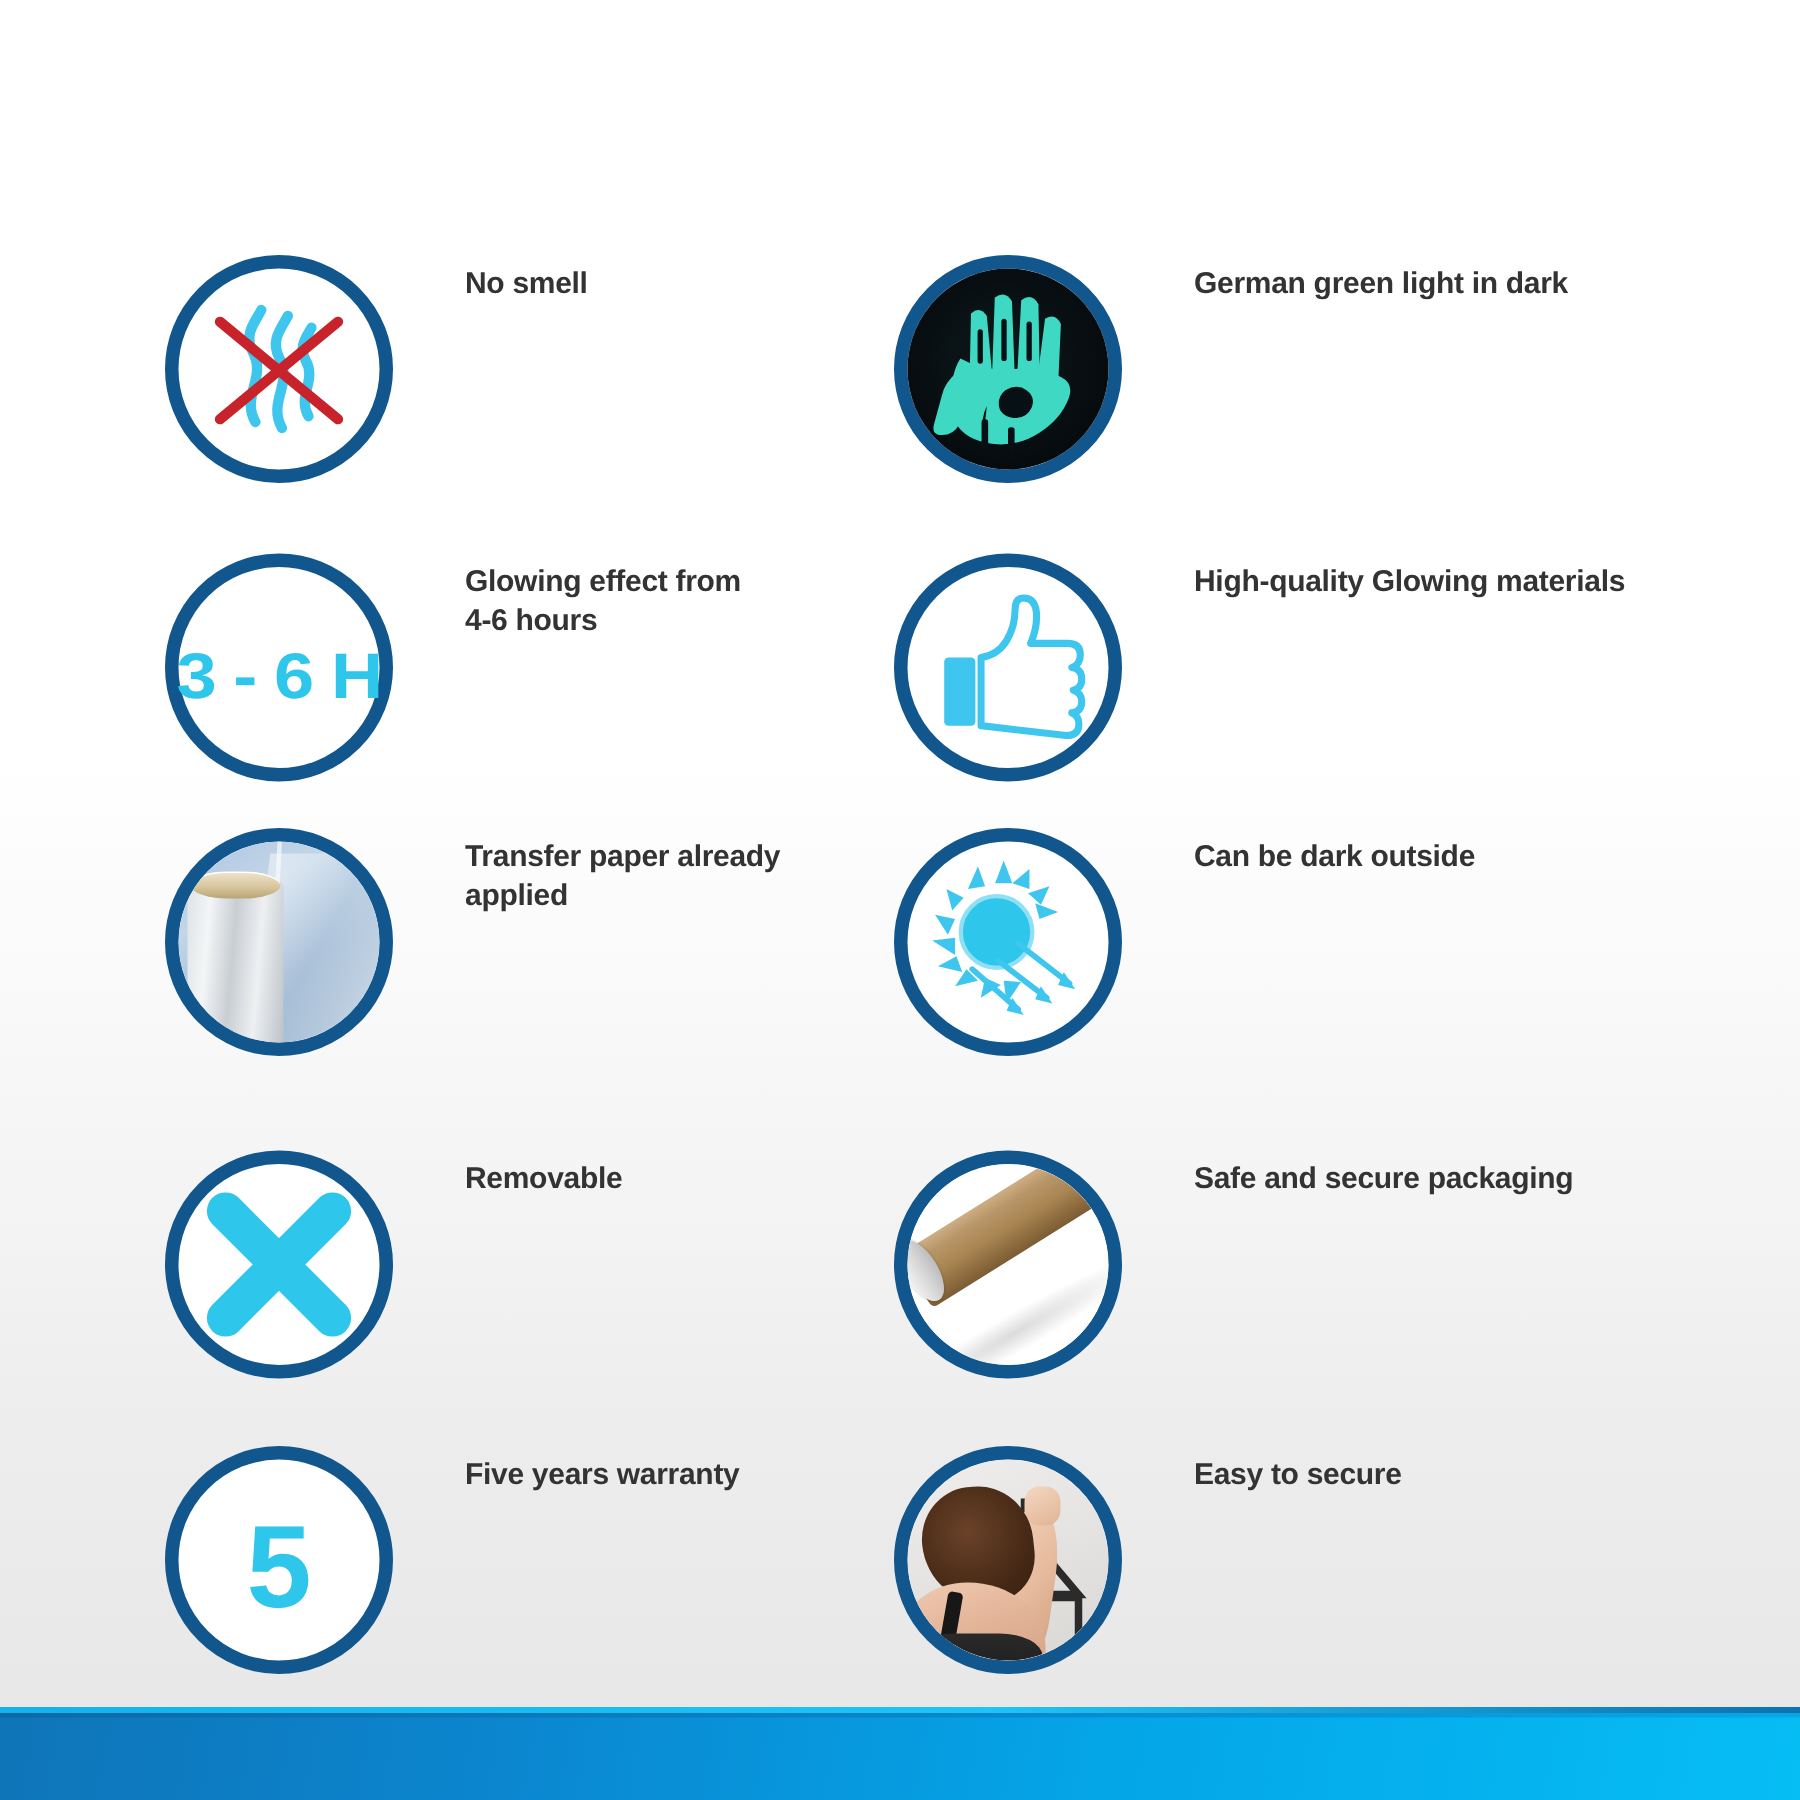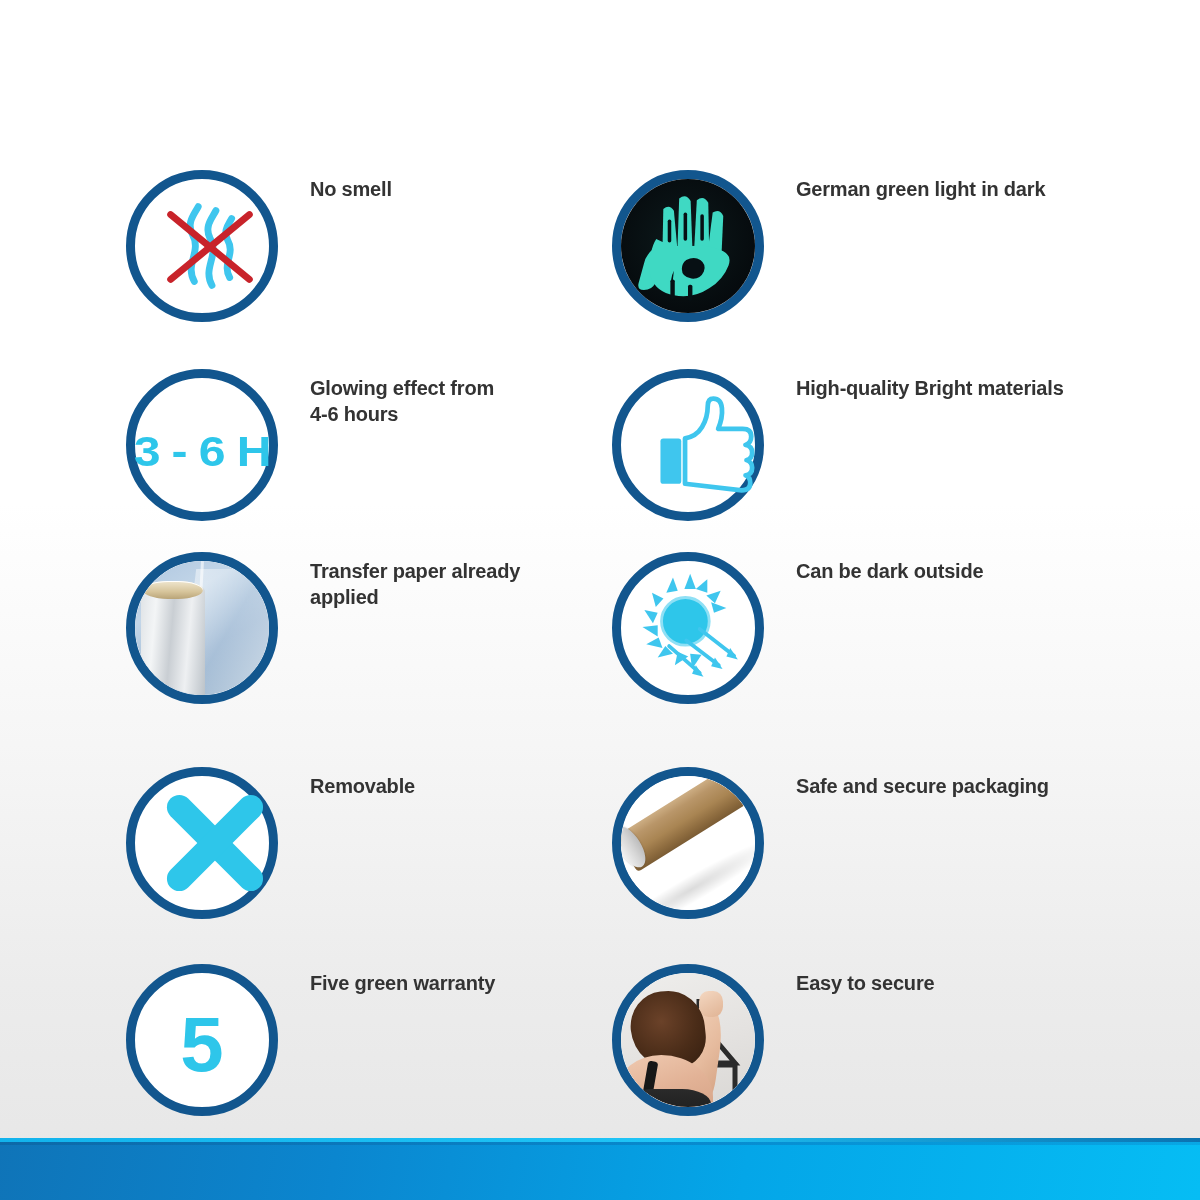--- a/index.html
+++ b/index.html
@@ -61,21 +61,21 @@
   .row-3{top:639px;}
   .row-4{top:836px;}
 
   .badge{
     position:absolute;left:0;top:0;
     width:152px;height:152px;border-radius:50%;
     box-sizing:border-box;
     border:9px solid #12568e;
     background:#ffffff;
     overflow:visible;
-    display:flex;align-items:center;justify-content:flex-end;margin-left:16px;
+    display:flex;align-items:center;justify-content:center;
   }
   .badge.clip{overflow:hidden;}
   .badge .inner{position:relative;width:100%;height:100%;border-radius:50%;}
 
   .label{
     position:absolute;left:164px;top:6px;width:310px;
     font-size:20px;font-weight:bold;color:#333333;
     line-height:1.30;letter-spacing:-0.2px;
     white-space:pre-line;
     margin-left:36px;
@@ -264,21 +264,21 @@
 
     <div class="cell col-1 row-1">
       <div class="badge">
         <svg class="thumb-svg" viewBox="0 0 110 110">
           <rect x="10" y="48" width="22" height="48" rx="3" fill="#3fc6ee"></rect>
           <g fill="none" stroke="#3fc6ee" stroke-width="5" stroke-linejoin="round" stroke-linecap="round">
             <path d="M36 96 L36 48 q12 -2 18 -12 q6 -10 6 -22 q0 -8 6 -8 q8 0 9 10 q1 10 -4 22 l26 0 q9 0 9 8 q0 7 -6 9 q7 1 7 8 q0 7 -6 8 q6 2 6 8 q0 7 -7 8 q5 2 5 8 q0 8 -9 8 z"></path>
           </g>
         </svg>
       </div>
-      <div class="label">High-quality Bright materials</div>
+      <div class="label">High-quality Glowing materials</div>
     </div>
 
     <div class="cell col-0 row-2">
       <div class="badge clip">
         <div class="inner">
           <div class="paper-photo">
             <div class="paper-sheet"></div>
             <div class="paper-edge"></div>
             <div class="paper-roll"></div>
             <div class="paper-core"></div>
@@ -344,21 +344,21 @@
       </div>
       <div class="label">Removable</div>
     </div>
 
     <div class="cell col-0 row-4">
       <div class="badge">
         <div class="inner">
           <div class="badge-text t-five">5</div>
         </div>
       </div>
-      <div class="label">Five green warranty</div>
+      <div class="label">Five years warranty</div>
     </div>
 
     <div class="cell col-1 row-4">
       <div class="badge clip">
         <div class="inner">
           <div class="woman-photo">
             <div class="w-wall"></div>
             <svg class="w-sticker-svg" viewBox="0 0 96 132">
               <g stroke="#2b2b2b" stroke-width="5" fill="none">
                 <line x1="24" y1="6" x2="24" y2="48"></line>

